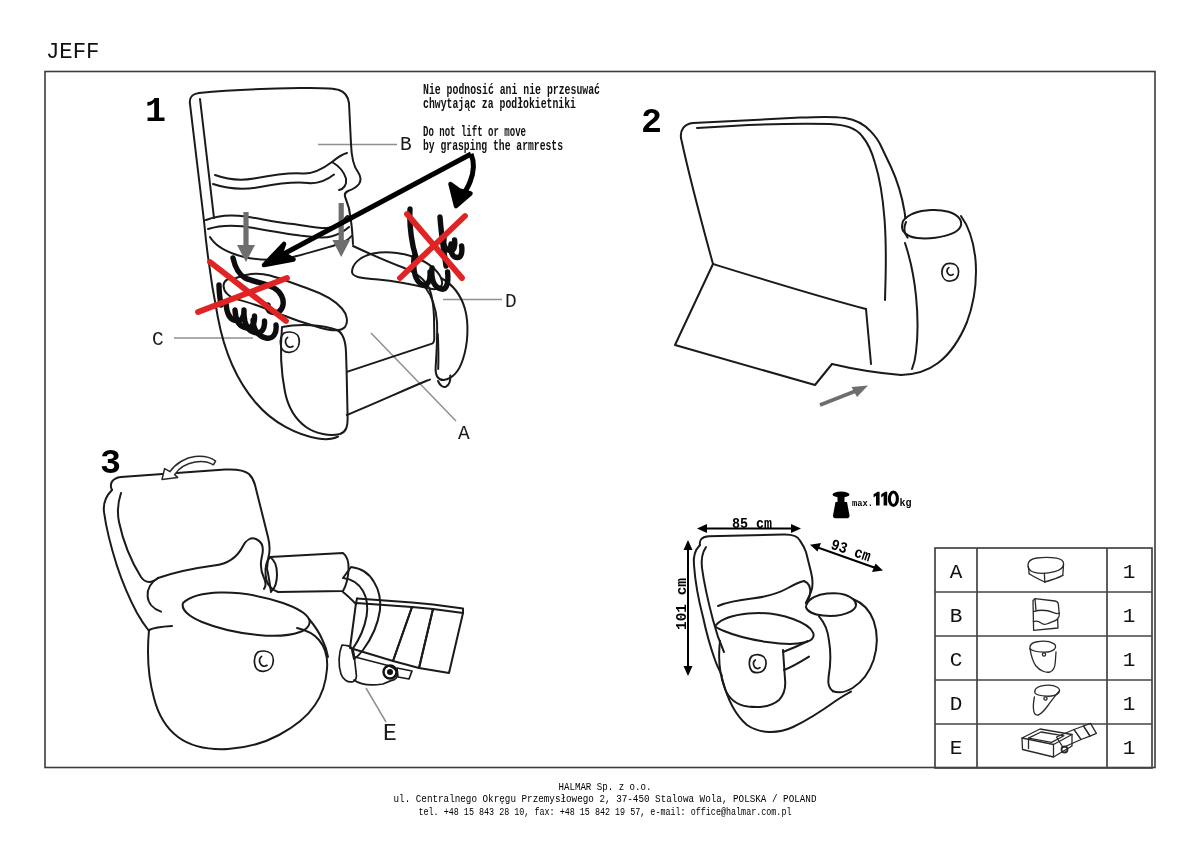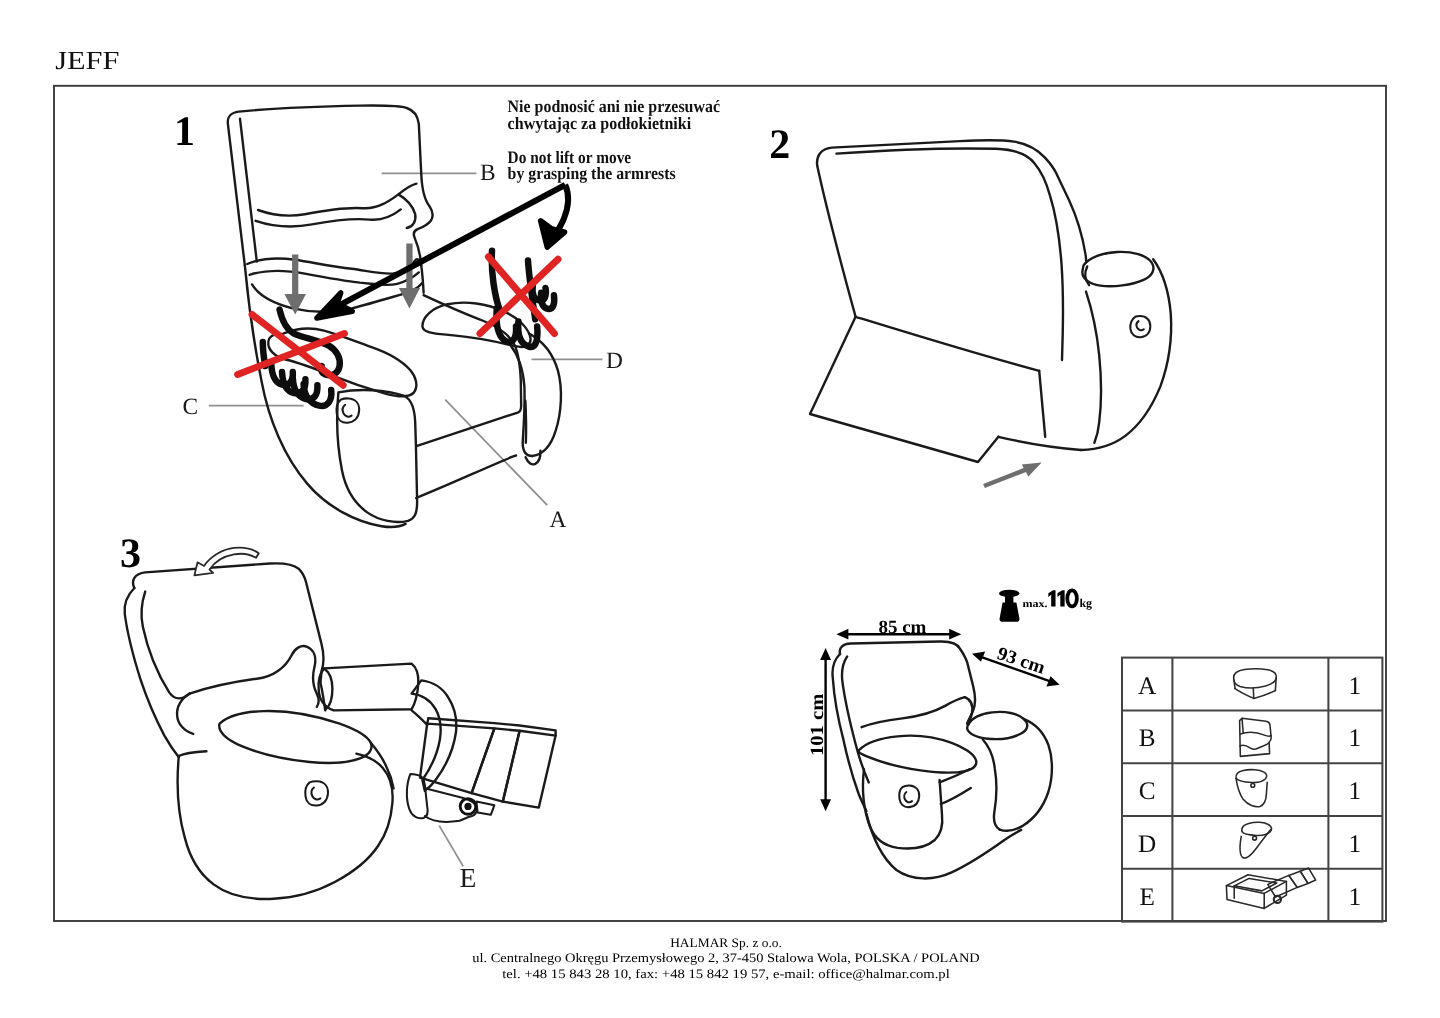--- a/index.html
+++ b/index.html
@@ -1,16 +1,16 @@
 <!DOCTYPE html>
 <html><head>
 <meta charset="utf-8">
 <style>
   html,body{margin:0;padding:0;background:#fff;}
-  #page{position:relative;width:1200px;height:848px;font-family:Liberation Serif, serif;}
+  #page{position:relative;width:1200px;height:848px;font-family:Liberation Mono, monospace;}
   svg{position:absolute;left:0;top:0;}
   .ink{fill:none;stroke:#1a1a1a;stroke-width:2;stroke-linecap:round;stroke-linejoin:round;}
   .thin{fill:none;stroke:#1a1a1a;stroke-width:1.7;stroke-linecap:round;stroke-linejoin:round;}
   .hand{fill:none;stroke:#0d0d0d;stroke-width:5.4;stroke-linecap:round;stroke-linejoin:round;}
   .redx{fill:none;stroke:#e02423;stroke-width:5.8;stroke-linecap:round;}
   .grey{stroke:#909090;stroke-width:1.5;fill:none;}
   .lbl{font-size:19.5px;fill:#1a1a1a;}
   .num{font-size:35px;font-weight:bold;fill:#000;}
   .warn{font-size:14.5px;font-weight:bold;fill:#111;}
   .dim{font-size:15.5px;font-weight:bold;fill:#000;}

